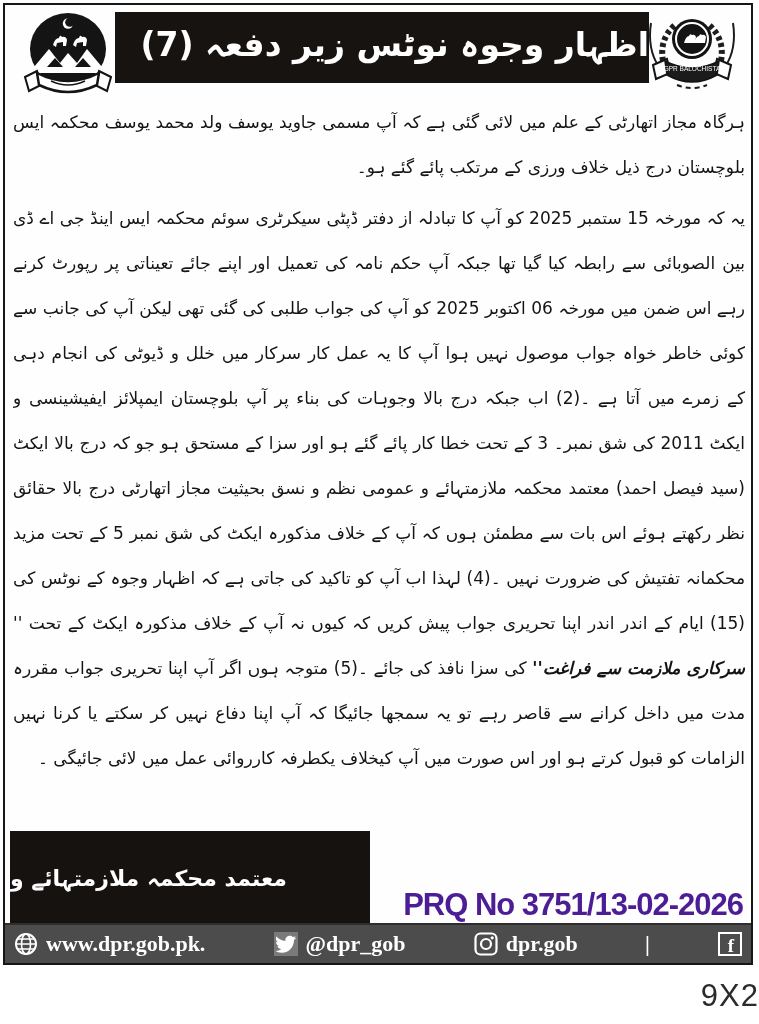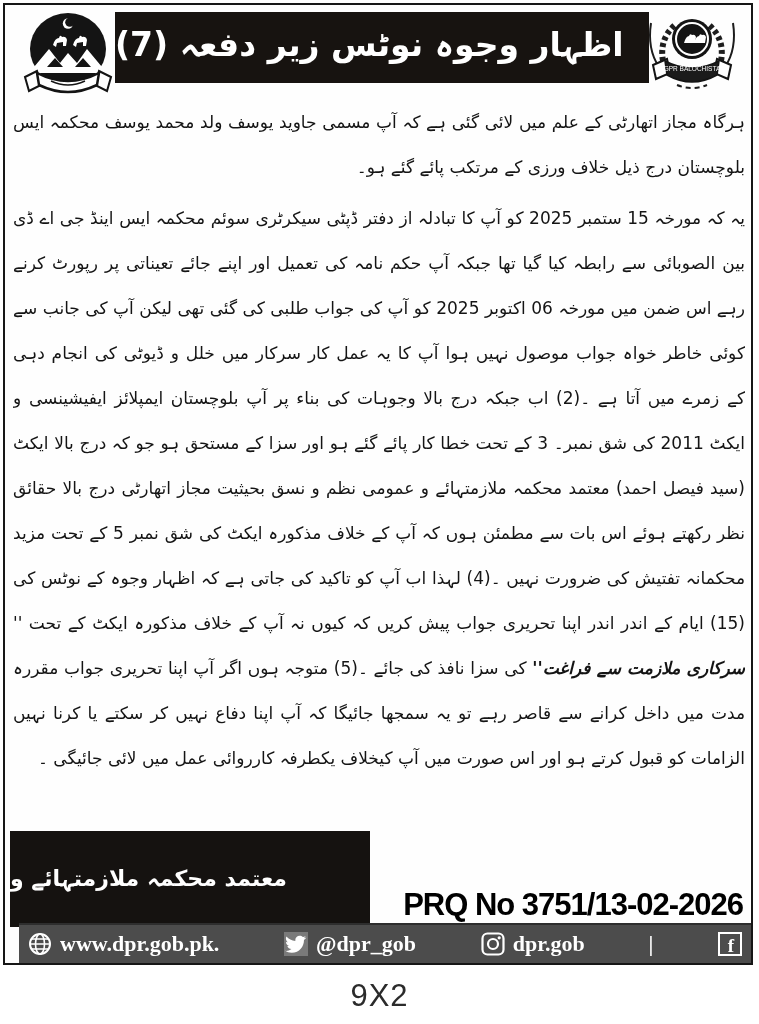--- a/index.html
+++ b/index.html
@@ -4,49 +4,49 @@
 <style>
   html,body{margin:0;padding:0;background:#e9e9e9;}
   .page{position:relative;width:759px;height:1024px;background:#ffffff;margin:0 auto;
         font-family:"DejaVu Sans",sans-serif;overflow:hidden;}
   .frame{position:absolute;left:3px;top:3px;width:750px;height:962px;
          border:2px solid #161616;background:#fefefe;box-sizing:border-box;}
   
   .logo-left{position:absolute;left:12px;top:6px;width:102px;height:90px;}
   .logo-right{position:absolute;right:4px;top:4px;width:110px;height:92px;}
   .title-bar{position:absolute;left:110px;top:7px;width:534px;height:71px;background:#171310;
-             display:flex;align-items:center;justify-content:flex-start;}
+             display:flex;align-items:center;justify-content:flex-end;}
   .title-bar .t{color:#ffffff;font-size:33px;font-weight:bold;direction:rtl;
                 letter-spacing:0;line-height:1;padding-bottom:6px;}
   
   .body{position:absolute;left:8px;top:95px;width:732px;direction:rtl;}
   .bline{direction:rtl;unicode-bidi:plaintext;text-align:justify;text-align-last:justify;
          font-size:17px;line-height:45px;height:45px;color:#141414;white-space:normal;
          overflow:hidden;}
   .bline.end{text-align-last:right;}
   .bline.parabreak{margin-top:6px;}
   .bline .bold{font-weight:bold;font-style:italic;}
   
   .sig-box{position:absolute;left:5px;top:826px;width:360px;height:96px;background:#151210;
            display:flex;flex-direction:column;align-items:flex-start;justify-content:center;}
   .sig-box .s{color:#ffffff;direction:rtl;font-weight:bold;font-size:22px;line-height:42px;}
   
   .prq{position:absolute;right:8px;top:882px;font-family:"Liberation Sans",sans-serif;
-       font-weight:bold;font-size:31px;letter-spacing:-1px;color:#000000;}
+       font-weight:bold;font-size:31px;letter-spacing:-1px;color:#4c1d95;}
   
-  .footer-bar{position:absolute;left:14px;right:0;bottom:0;height:40px;background:#4c4c4c;
+  .footer-bar{position:absolute;left:0;right:0;bottom:0;height:40px;background:#4c4c4c;
               display:flex;align-items:center;justify-content:space-between;
               padding:16px 8px;box-sizing:border-box;border-top:2px solid #2e2e2e;}
   .f-item{display:flex;align-items:center;gap:7px;color:#ffffff;
           font-family:"Liberation Serif",serif;font-weight:bold;font-size:22px;
           white-space:nowrap;}
   .f-sep{color:#ffffff;font-family:"Liberation Serif",serif;font-weight:bold;font-size:22px;}
   .icon-box{display:inline-flex;align-items:center;justify-content:center;}
   
-  .size-tag{position:absolute;left:0;right:0;top:978px;text-align:center;
+  .size-tag{position:absolute;left:0;right:0;top:978px;text-align:right;
             font-family:"Liberation Sans",sans-serif;font-size:31px;color:#2b2b2b;
             letter-spacing:1px;}
 </style>
 </head>
 <body>
 
 <div class="page">
   <div class="frame">
 
     <div class="logo-left">

